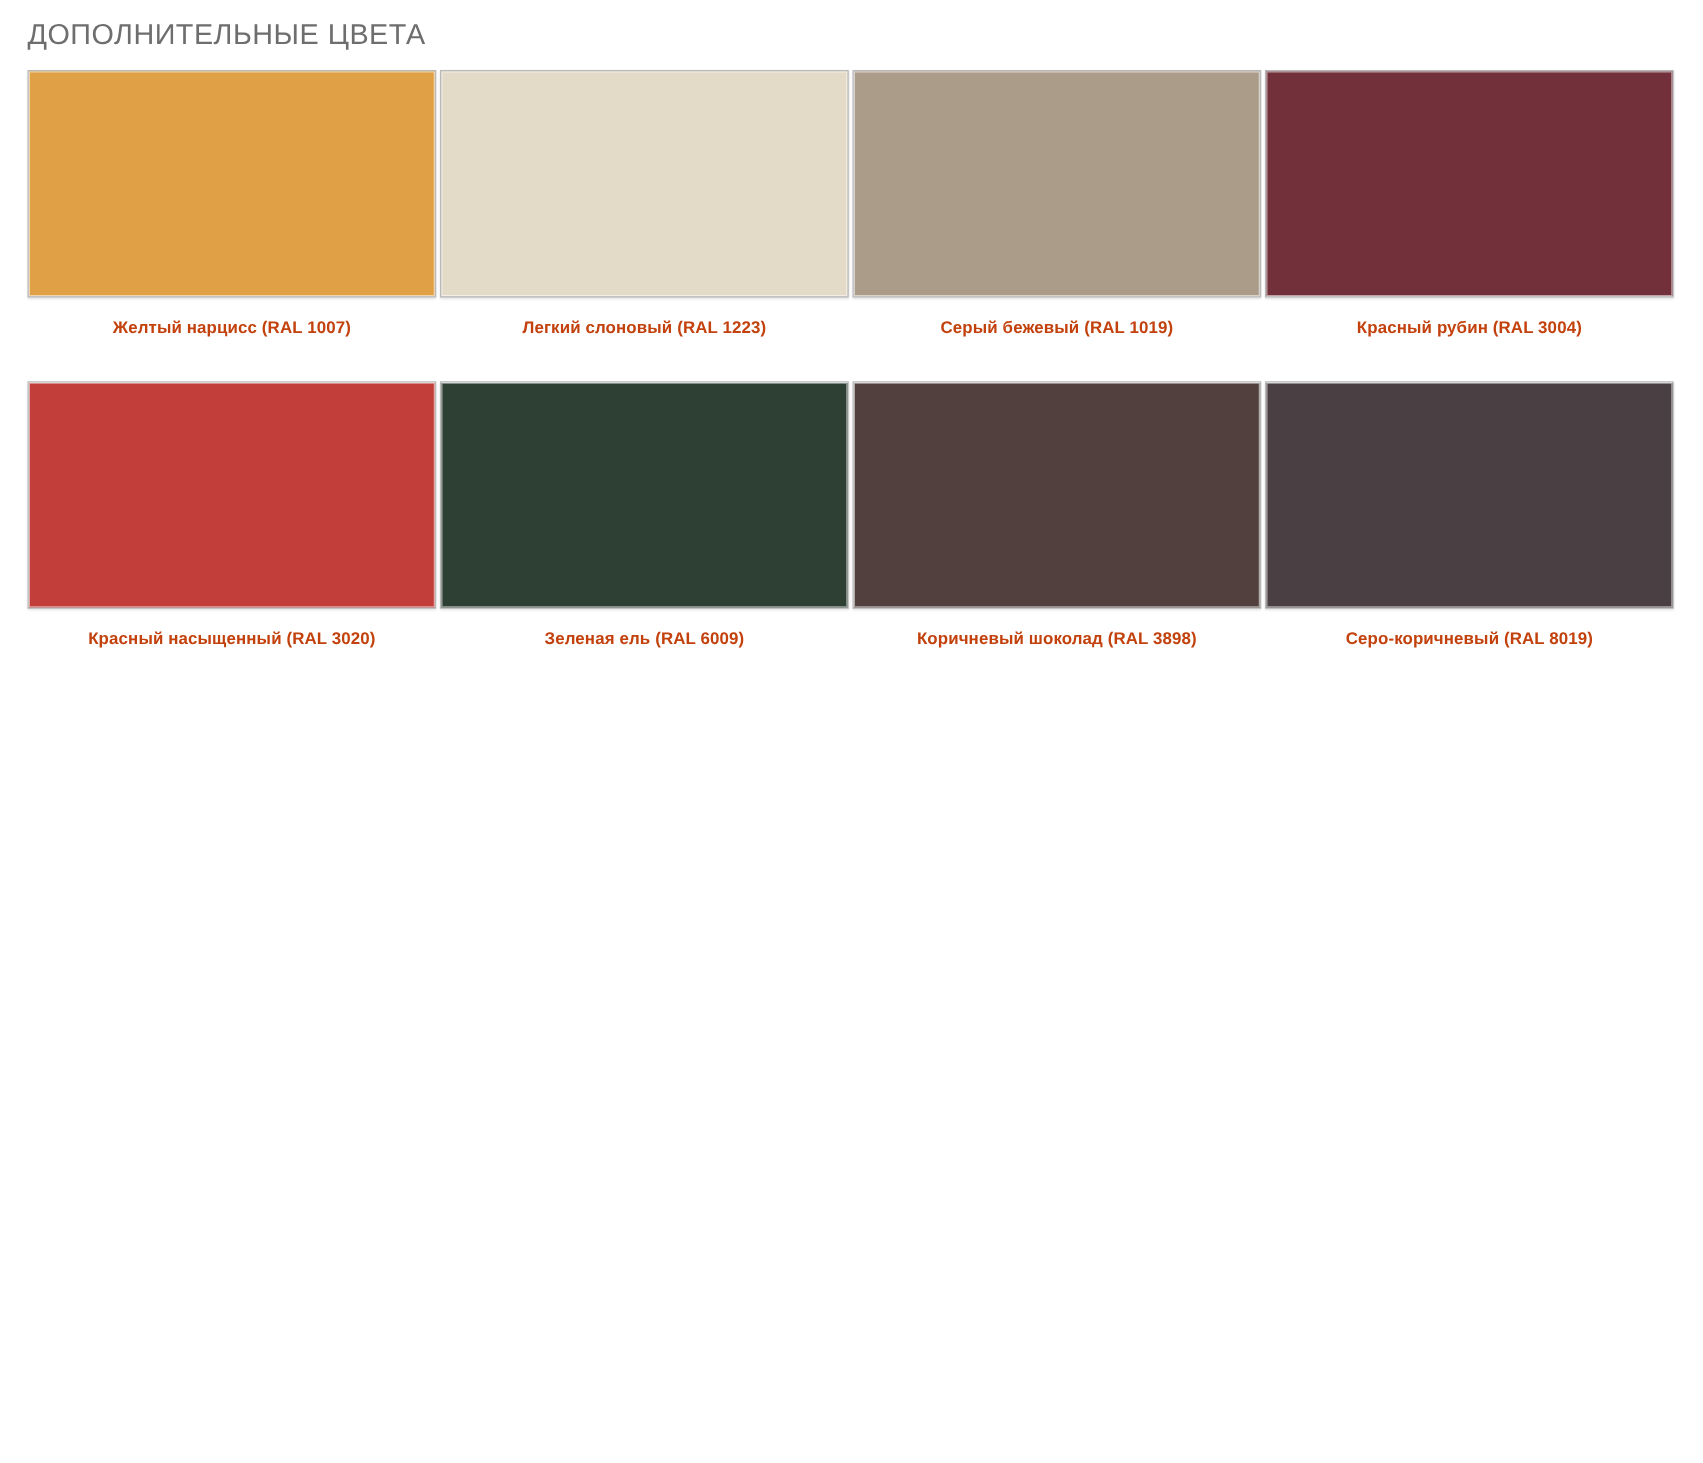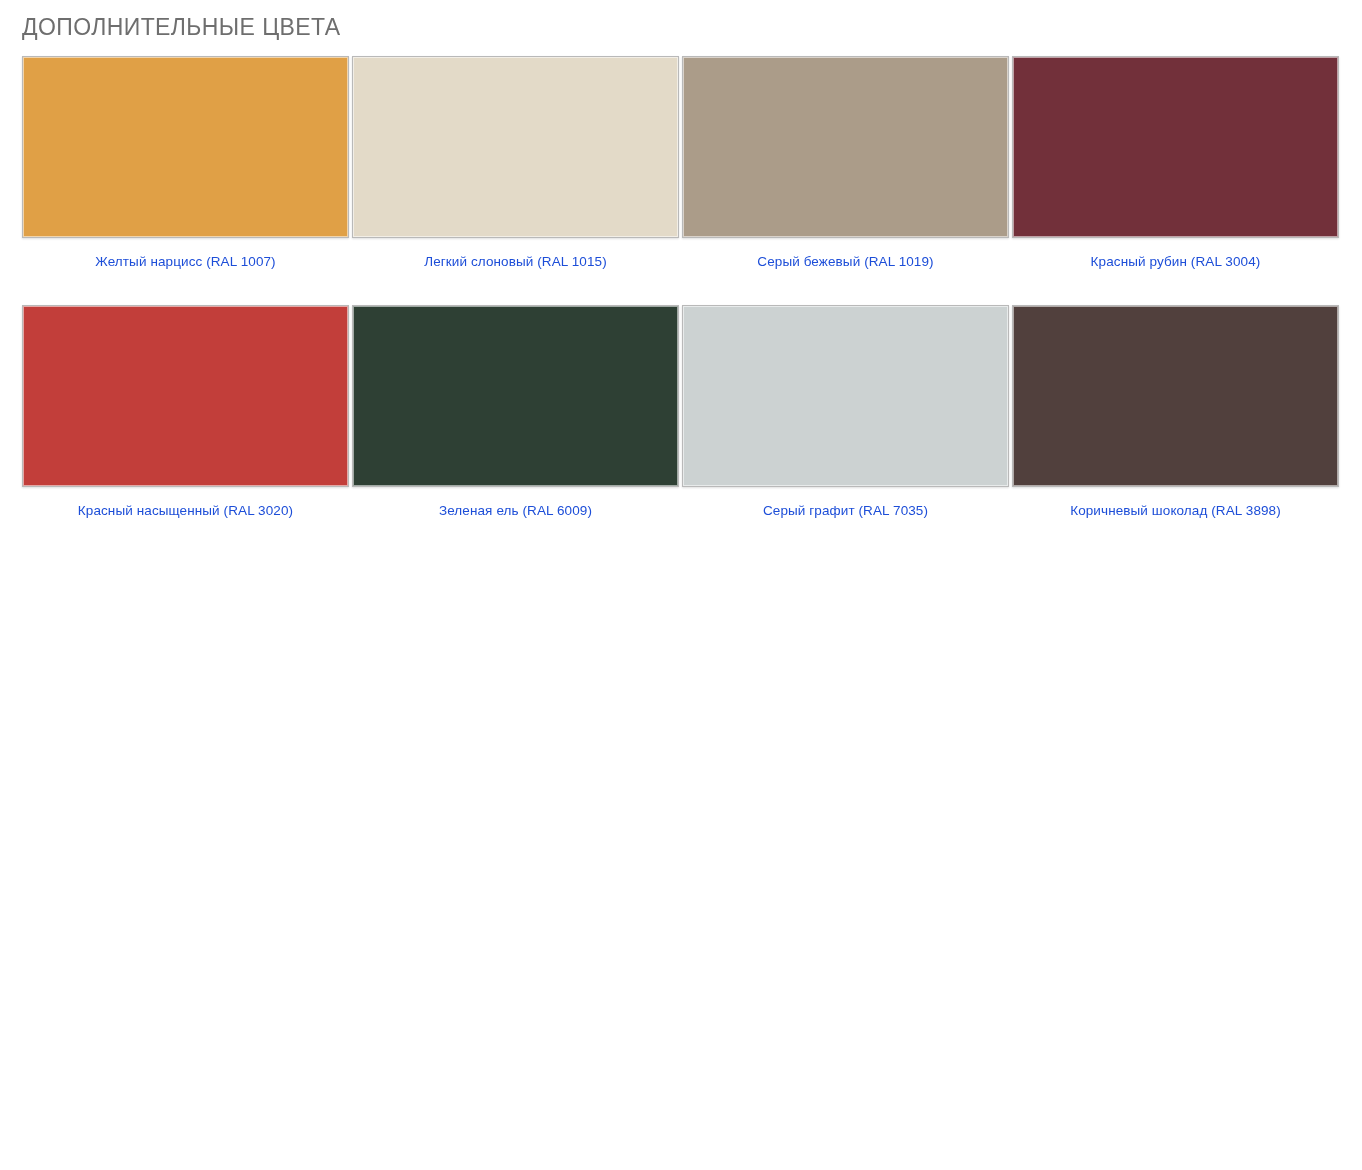--- a/index.html
+++ b/index.html
@@ -57,62 +57,62 @@
     border: 1px solid #b9b9b9;
     box-shadow: inset 0 0 0 1px rgba(255,255,255,0.55),
                 0 1px 2px rgba(0,0,0,0.13);
     background-clip: padding-box;
   }
 
   .swatch-label {
     margin-top: 15px;
     text-align: center;
     font-size: 13.5px;
-    font-weight: 400;
-    color: #1d4ed8;
+    font-weight: 700;
+    color: #c2410c;
     letter-spacing: 0.1px;
     line-height: 18px;
     white-space: nowrap;
   }
 </style>
 </head>
 <body>
 
 <div class="page">
 
   <div class="section-title">ДОПОЛНИТЕЛЬНЫЕ ЦВЕТА</div>
 
   <div class="grid">
       <div class="swatch-cell">
         <div class="swatch-chip" style="background-color: rgb(224, 160, 70);"></div>
         <div class="swatch-label">Желтый нарцисс (RAL 1007)</div>
       </div>
       <div class="swatch-cell">
         <div class="swatch-chip" style="background-color: rgb(227, 218, 200);"></div>
-        <div class="swatch-label">Легкий слоновый (RAL 1015)</div>
+        <div class="swatch-label">Легкий слоновый (RAL 1223)</div>
       </div>
       <div class="swatch-cell">
         <div class="swatch-chip" style="background-color: rgb(171, 156, 137);"></div>
         <div class="swatch-label">Серый бежевый (RAL 1019)</div>
       </div>
       <div class="swatch-cell">
         <div class="swatch-chip" style="background-color: rgb(114, 48, 58);"></div>
         <div class="swatch-label">Красный рубин (RAL 3004)</div>
       </div>
       <div class="swatch-cell">
         <div class="swatch-chip" style="background-color: rgb(194, 62, 58);"></div>
         <div class="swatch-label">Красный насыщенный (RAL 3020)</div>
       </div>
       <div class="swatch-cell">
         <div class="swatch-chip" style="background-color: rgb(46, 64, 52);"></div>
         <div class="swatch-label">Зеленая ель (RAL 6009)</div>
       </div>
       <div class="swatch-cell">
-        <div class="swatch-chip" style="background-color: rgb(204, 210, 210);"></div>
-        <div class="swatch-label">Серый графит (RAL 7035)</div>
+        <div class="swatch-chip" style="background-color: rgb(81, 64, 61);"></div>
+        <div class="swatch-label">Коричневый шоколад (RAL 3898)</div>
       </div>
       <div class="swatch-cell">
-        <div class="swatch-chip" style="background-color: rgb(81, 64, 61);"></div>
-        <div class="swatch-label">Коричневый шоколад (RAL 3898)</div>
+        <div class="swatch-chip" style="background-color: rgb(74, 64, 68);"></div>
+        <div class="swatch-label">Серо-коричневый (RAL 8019)</div>
       </div>
     </div>
 
 </div>
 
 </body></html>

